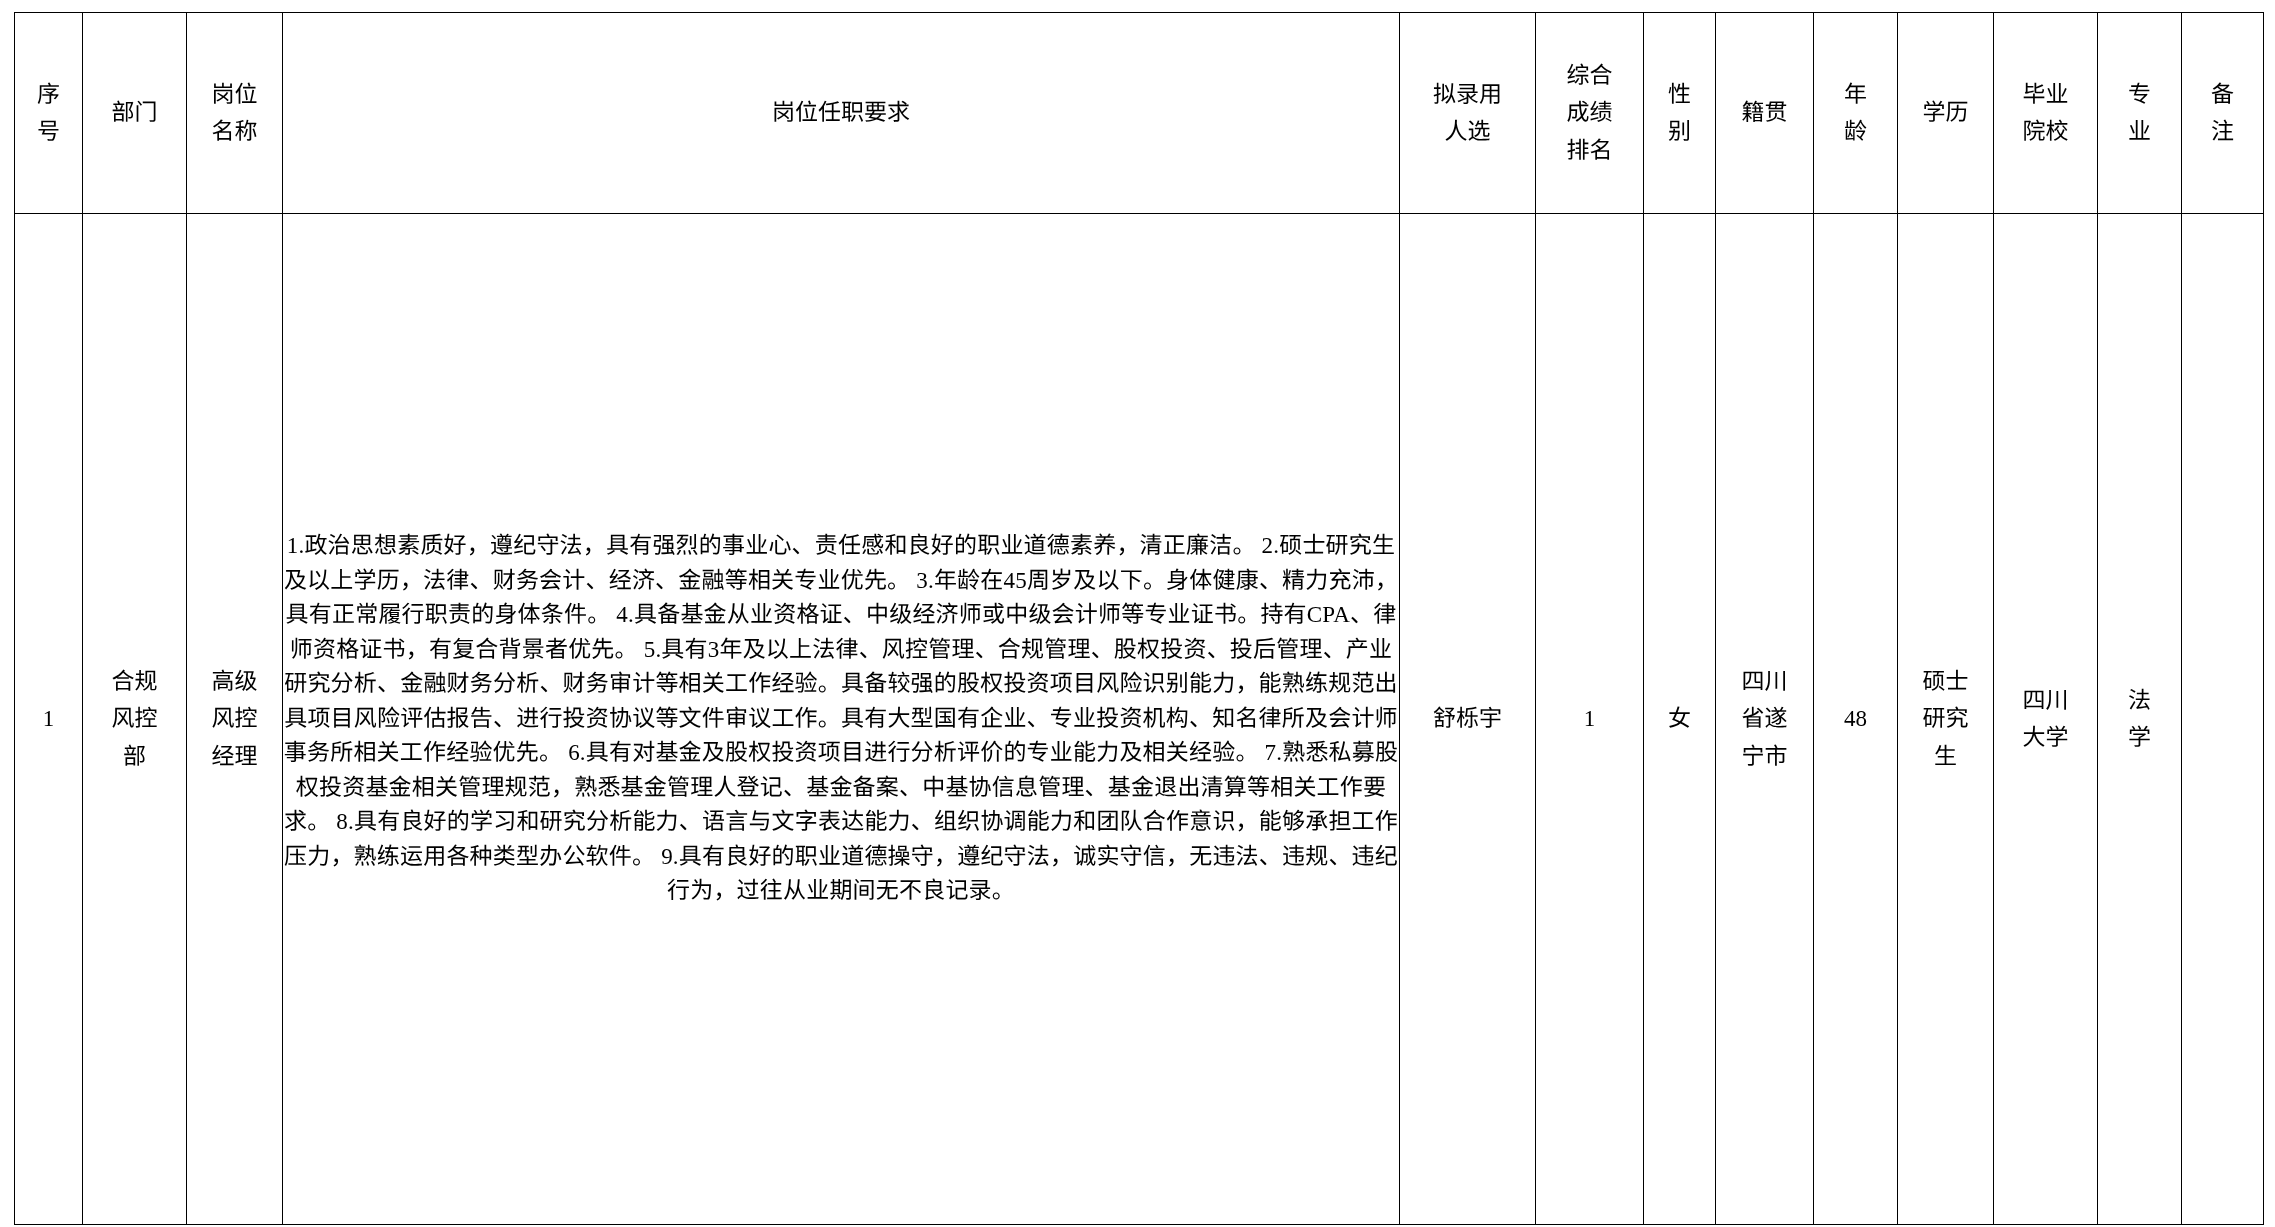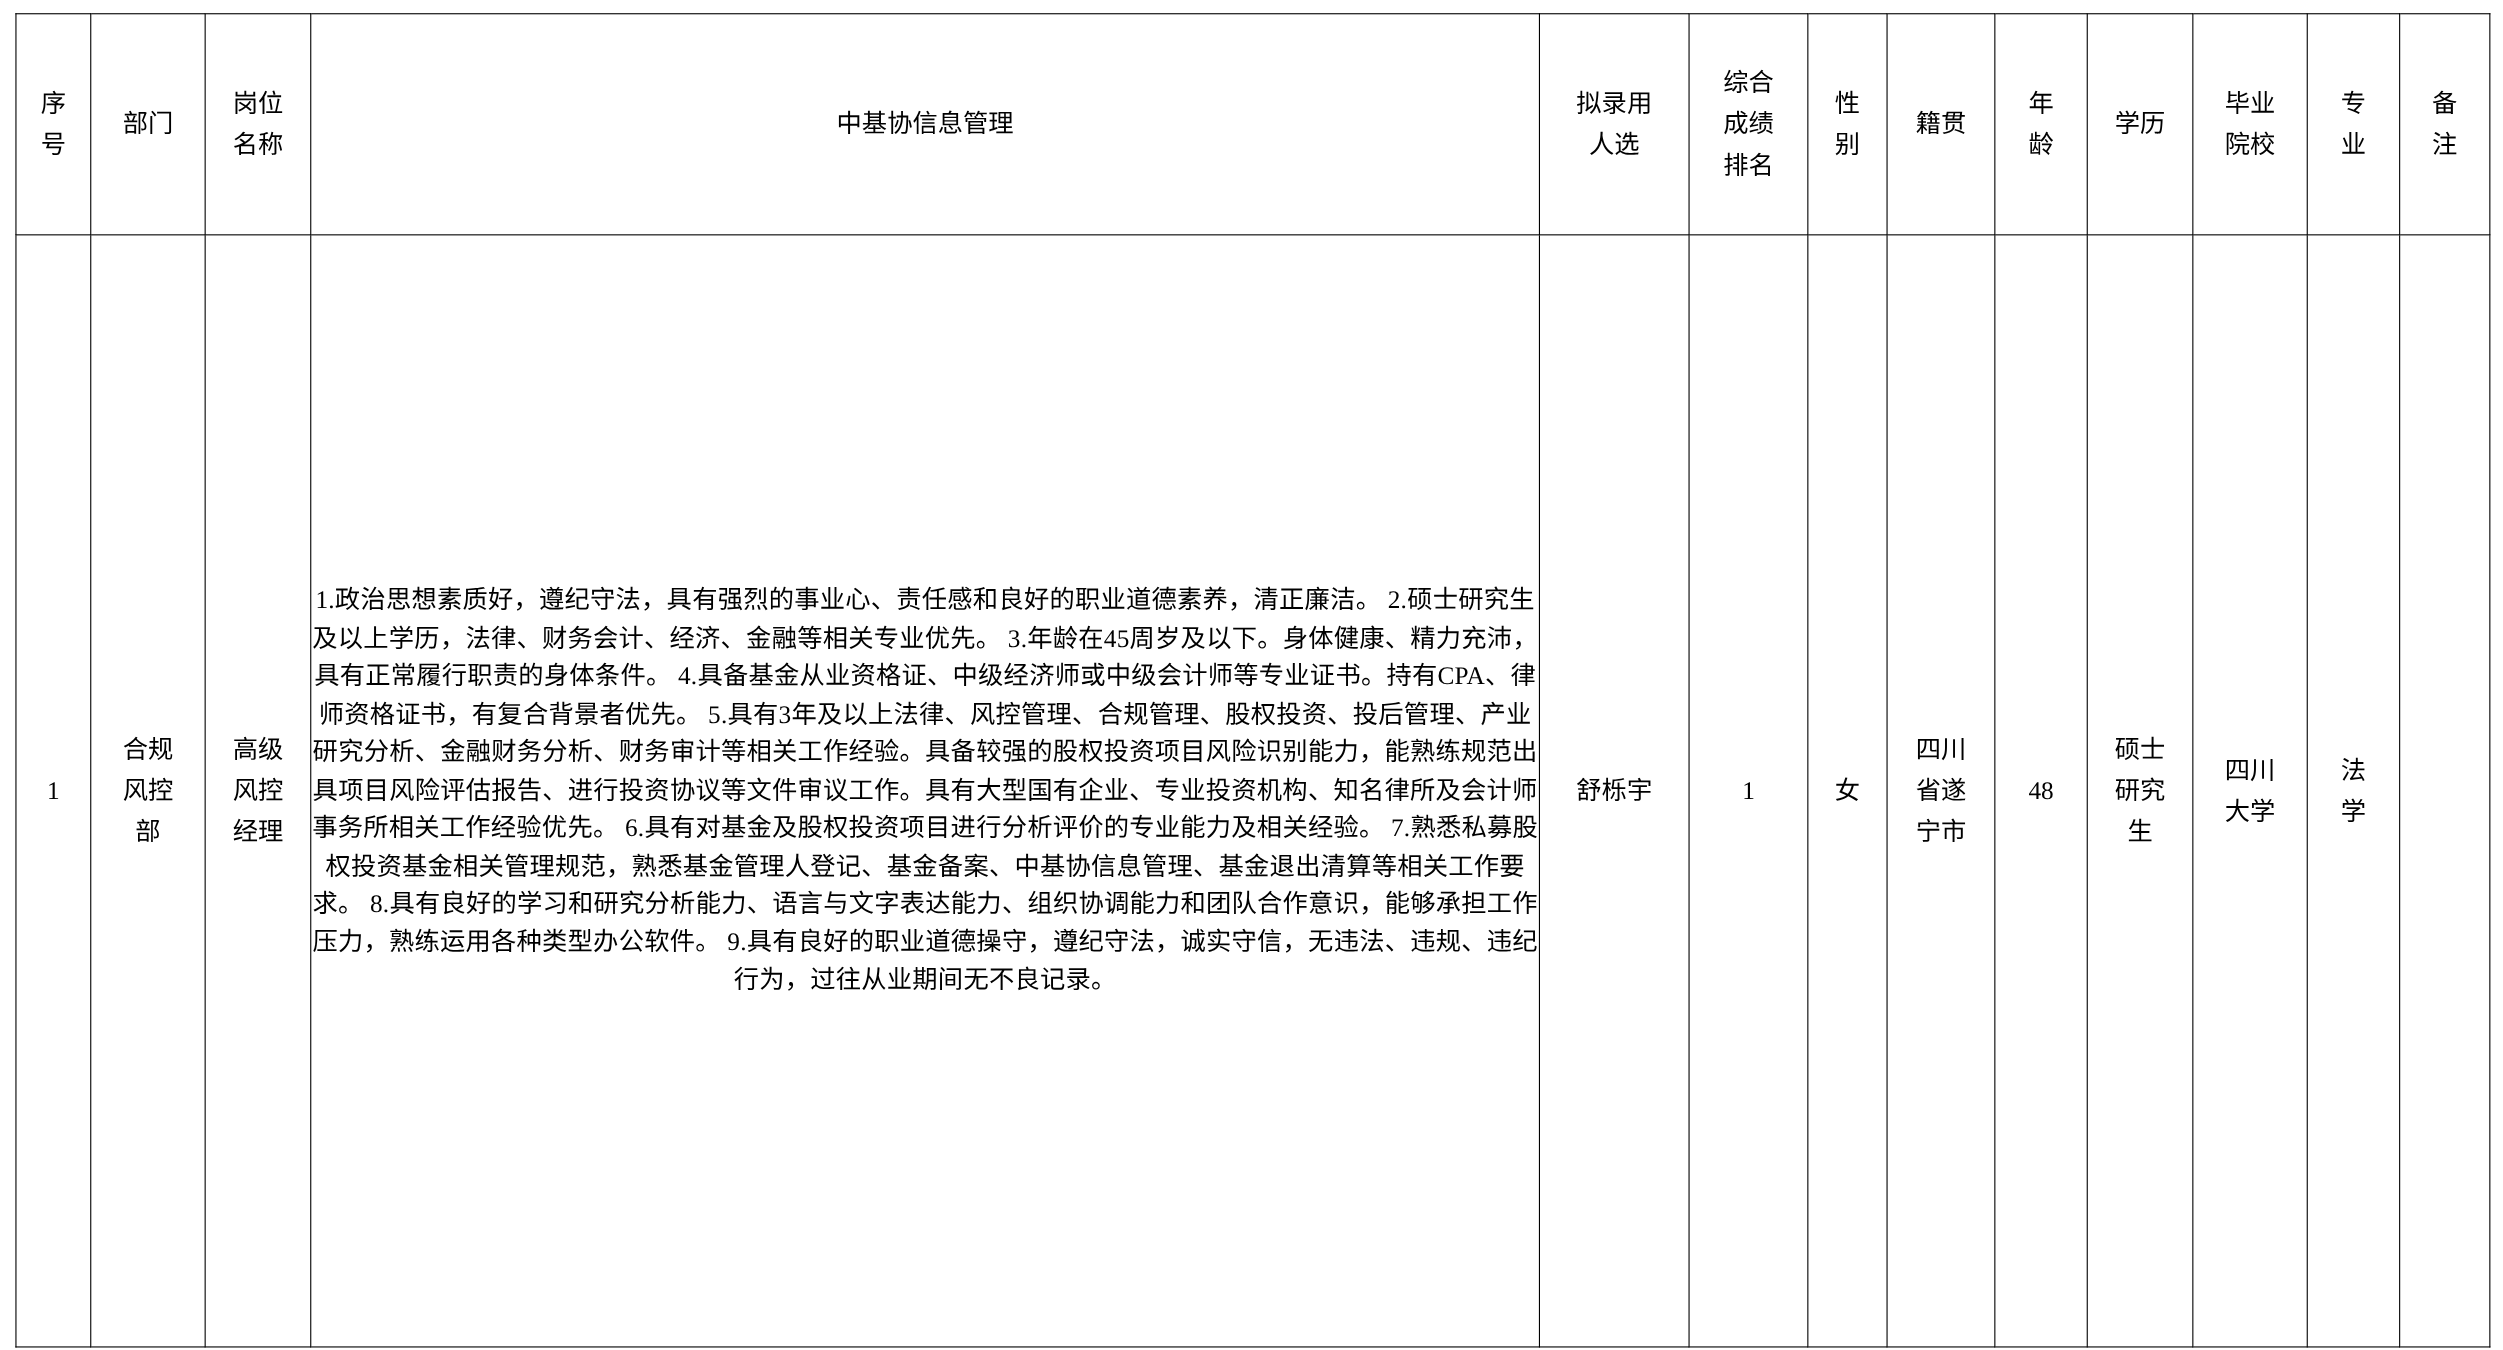--- a/index.html
+++ b/index.html
@@ -128,21 +128,21 @@
           </div>
         </td>
         <td>
           <div class="hdr-stack">
             <span>岗位</span>
             <span>名称</span>
           </div>
         </td>
         <td>
           <div class="hdr-stack">
-            <span>中基协信息管理</span>
+            <span>岗位任职要求</span>
           </div>
         </td>
         <td>
           <div class="hdr-stack">
             <span>拟录用</span>
             <span>人选</span>
           </div>
         </td>
         <td>
           <div class="hdr-stack">

